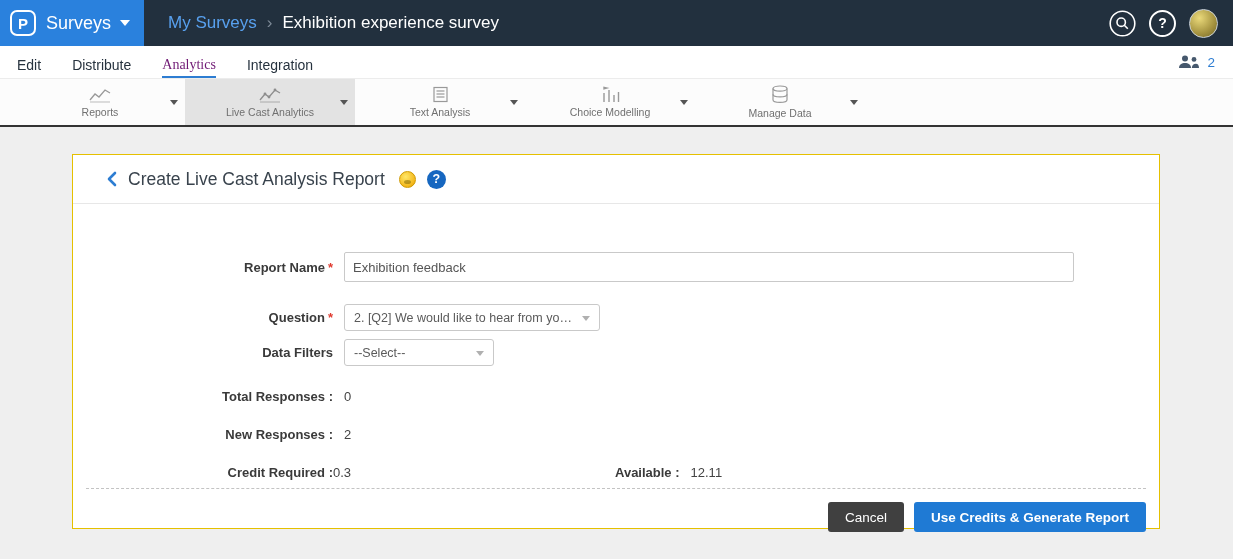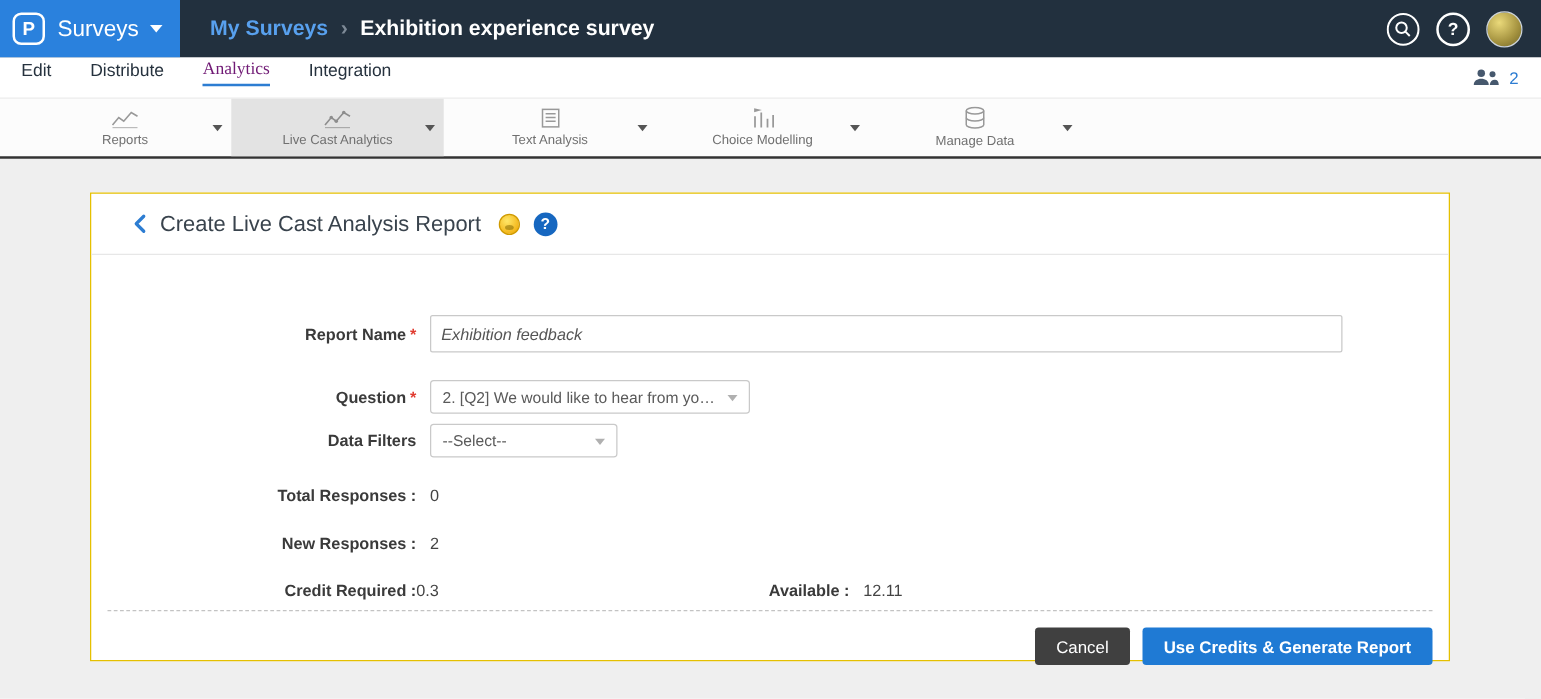--- a/index.html
+++ b/index.html
@@ -12,36 +12,36 @@
 
   
   .topbar { height:46px; background:#22303e; display:flex; align-items:center; }
   .brand { height:46px; background:#2a81dd; display:flex; align-items:center; padding-right:14px; cursor:pointer; }
   .logo-box { width:46px; height:46px; display:flex; align-items:center; justify-content:center; }
   .logo-glyph { width:26px; height:26px; border:2.5px solid #fff; border-radius:7px; color:#fff;
     font-weight:bold; font-size:15px; display:flex; align-items:center; justify-content:center; }
   .brand-label { color:#fff; font-size:18px; font-weight:500; margin-right:9px; }
   .caret-white { width:0; height:0; border-left:5px solid transparent; border-right:5px solid transparent; border-top:6px solid #fff; }
 
-  .breadcrumb { display:flex; align-items:center; margin-left:24px; font-size:17px;font-weight:bold; }
+  .breadcrumb { display:flex; align-items:center; margin-left:24px; font-size:17px; }
   .crumb-link { color:#58a0ee; text-decoration:none; cursor:pointer; }
   .crumb-sep { color:#7e8a97; margin:0 10px; }
   .crumb-current { color:#ffffff; }
 
   .topbar-right { margin-left:auto; display:flex; align-items:center; gap:13px; padding-right:15px; }
   .icon-btn { background:none; border:none; padding:0; cursor:pointer; display:flex; }
   .upgrade-btn { background:#f6a821; border:none; color:#fff; font-weight:bold; font-size:13px;
     padding:8px 17px; border-radius:16px; cursor:pointer; font-family:inherit; }
   .help-circle { width:27px; height:27px; border:2px solid #fff; border-radius:50%; background:none; color:#fff;
     font-weight:bold; font-size:14px; display:flex; align-items:center; justify-content:center; cursor:pointer; padding:0; font-family:inherit; }
   .avatar { width:29px; height:29px; border-radius:50%; border:1.5px solid #cdd4da; cursor:pointer;
     background: radial-gradient(circle at 35% 30%, #ead97a, #a4923f 60%, #6f6326); }
 
   
-  .navbar { height:33px; background:#fff; display:flex; align-items:flex-start; padding-left:17px;
+  .navbar { height:33px; background:#fff; display:flex; align-items:flex-end; padding-left:17px;
     position:relative; border-bottom:1px solid #ececec; }
   .nav-item { display:flex; align-items:center; margin-right:31px; font-size:14px; color:#26323e; cursor:pointer; }
   .nav-item > span { padding:2px 0 3px; border-bottom:2px solid transparent; }
   .nav-item.active { color:#701a75;font-family:Liberation Serif, serif; }
   .nav-item.active > span { border-bottom-color:#2d7dd2; }
   .nav-right { position:absolute; right:18px; top:0; height:100%; display:flex; align-items:center; gap:7px; }
   .collab-count { color:#2d7dd2; font-size:13.5px; }
 
   
   .toolbar { height:48px; background:#fcfcfc; border-bottom:2px solid #333; display:flex; padding-left:15px; }
@@ -71,21 +71,21 @@
   .form { padding-top:48px; }
   .frow { display:flex; align-items:center; }
   .flabel { width:260px; flex:none; text-align:right; font-size:13px; color:#3a3a3a; font-weight:bold; }
   .req { color:#e03b30; margin-left:3px; }
   .fcontrol { margin-left:11px; }
   .row-name { margin-bottom:22px; }
   .row-question { margin-bottom:8px; }
   .row-filters { margin-bottom:23px; }
 
   .text-input { width:730px; height:26px; border:1px solid #c9c9c9; border-radius:2px;
-    padding:14px 8px; font-size:13px; color:#555; font-family:inherit;font-style:italic; }
+    padding:14px 8px; font-size:13px; color:#555; font-family:inherit; }
   .select { height:27px; border:1px solid #c9c9c9; border-radius:3px; background:#fff; position:relative;
     display:flex; align-items:center; padding:0 26px 0 9px; font-size:12.5px; color:#5a5a5a; cursor:pointer; }
   .select::after { content:""; position:absolute; right:9px; top:50%; margin-top:-2px;
     border-left:4.5px solid transparent; border-right:4.5px solid transparent; border-top:5px solid #b0b0b0; }
   .select > span { overflow:hidden; white-space:nowrap; text-overflow:ellipsis; }
   .select-question { width:256px; }
   .select-filters { width:150px; }
 
   .irow { display:flex; margin-bottom:23px; font-size:13px; line-height:15px; }
   .ilabel { width:260px; flex:none; text-align:right; font-weight:bold; color:#3a3a3a; }

